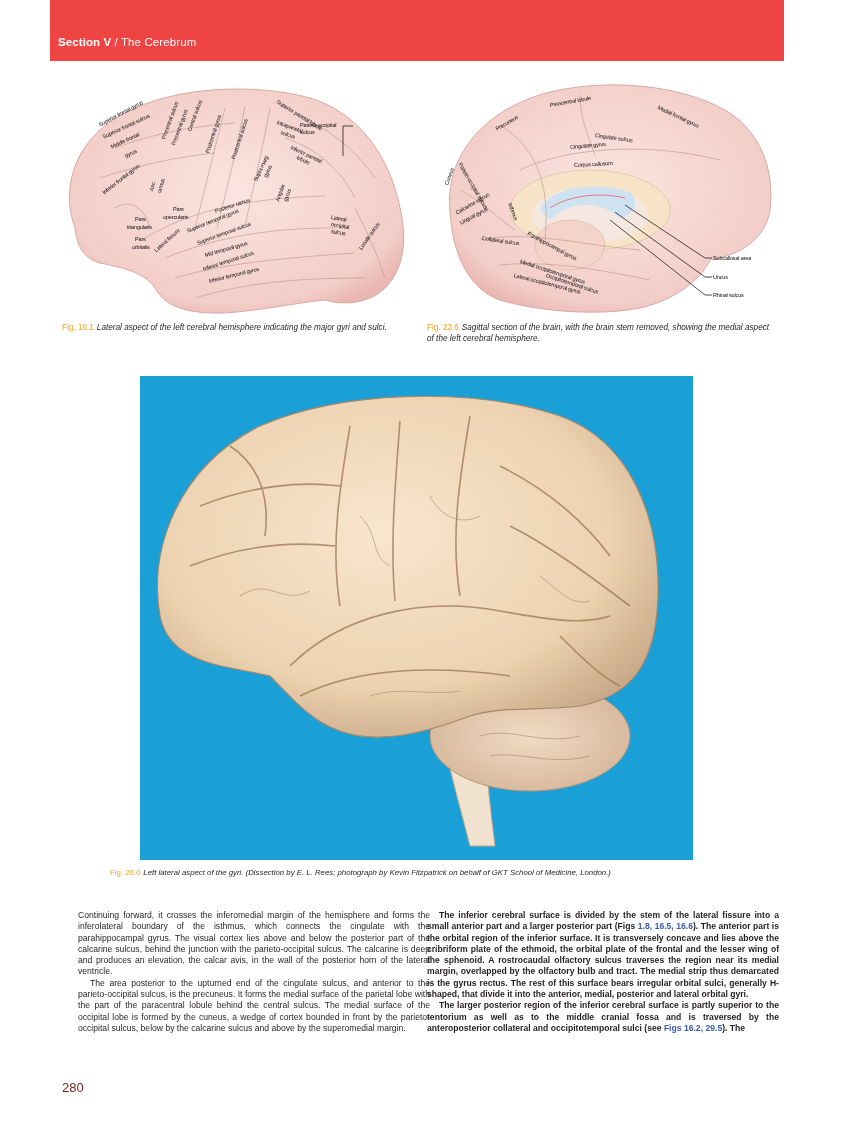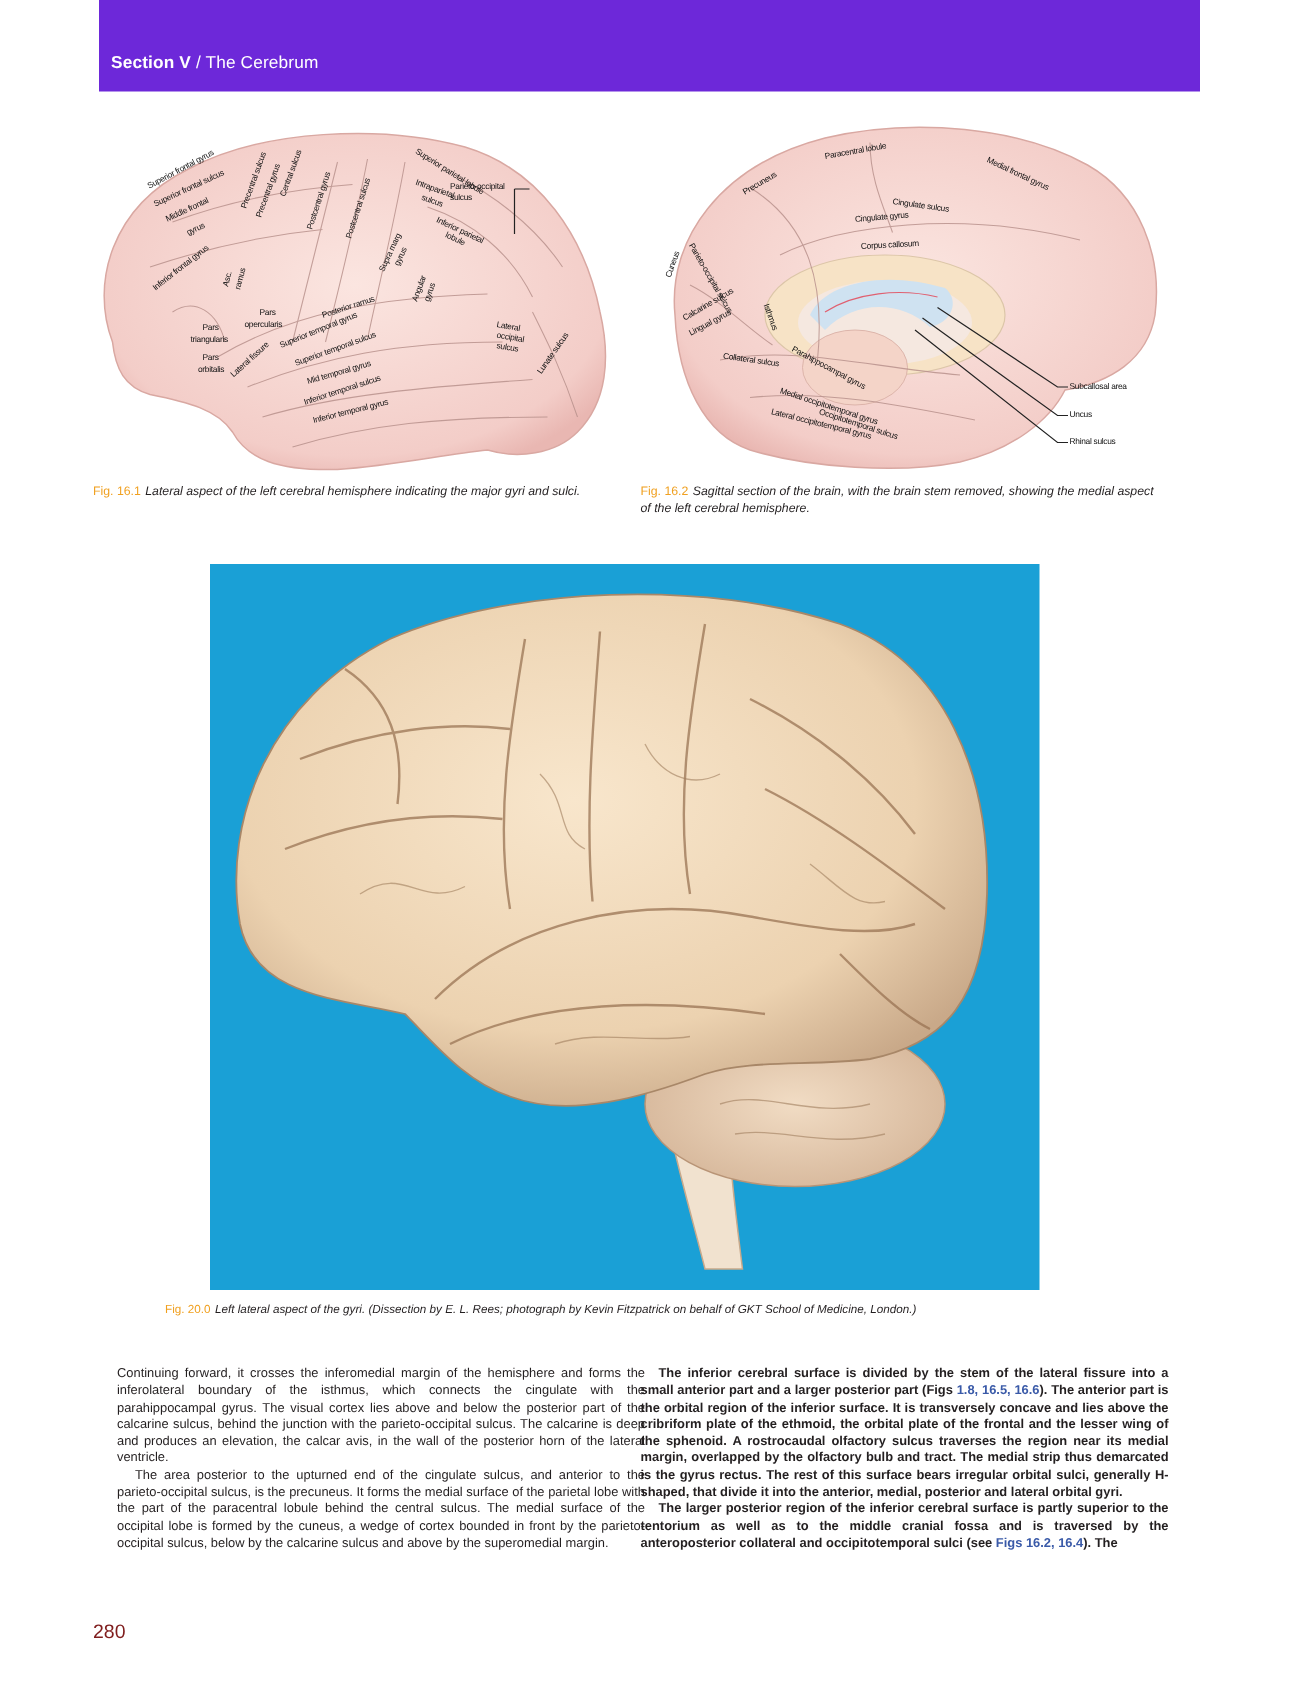--- a/index.html
+++ b/index.html
@@ -1,21 +1,21 @@
 <!DOCTYPE html>
 <html><head>
 <meta charset="utf-8">
 <style>
   * { box-sizing: border-box; margin: 0; padding: 0; }
   html, body { width: 864px; height: 1122px; background: #ffffff; overflow: hidden; }
   body { position: relative; font-family: "Liberation Sans", sans-serif; color: #231f20; }
 
   .header-band {
-    position: absolute; left: 66px; top: 0; width: 734px; height: 61px;
-    background: #6d28d9;
+    position: absolute; left: 50px; top: 0; width: 734px; height: 61px;
+    background: #ef4444;
   }
   .header-title {
     position: absolute; left: 8px; top: 36px; font-size: 11.5px; color: #ffffff;
     letter-spacing: 0.1px;
   }
   .header-title b { font-weight: bold; }
 
   .fig { position: absolute; }
   .fig svg { display: block; }
   .fig-label { position: absolute; font-size: 5.6px; color: #111; white-space: nowrap; transform-origin: left center; letter-spacing: -0.2px; }
@@ -163,21 +163,21 @@
   <span class="fig-label" style="left:88px; top:150px; transform:rotate(28deg);">Parahippocampal gyrus</span>
   <span class="fig-label" style="left:80px; top:178px; transform:rotate(18deg);">Medial occipitotemporal gyrus</span>
   <span class="fig-label" style="left:106px; top:192px; transform:rotate(18deg);">Occipitotemporal sulcus</span>
   <span class="fig-label" style="left:74px; top:192px; transform:rotate(14deg);">Lateral occipitotemporal gyrus</span>
   <span class="fig-label" style="left:273px; top:175px;">Subcallosal area</span>
   <span class="fig-label" style="left:273px; top:194px;">Uncus</span>
   <span class="fig-label" style="left:273px; top:212px;">Rhinal sulcus</span>
 </div>
 
 <div class="caption" style="left:427px; top:322px; width:350px;">
-  <span class="fignum">Fig. 16.2</span><span>Sagittal section of the brain, with the brain stem removed, showing the medial aspect of the left cerebral hemisphere.</span>
+  <span class="fignum">Fig. 23.6</span><span>Sagittal section of the brain, with the brain stem removed, showing the medial aspect of the left cerebral hemisphere.</span>
 </div>
 
 <div class="photo">
   <svg width="553" height="484" viewBox="0 0 553 484">
     <defs>
       <radialGradient id="bp" cx="45%" cy="40%" r="65%">
         <stop offset="0%" stop-color="#f8e6cc"></stop>
         <stop offset="70%" stop-color="#ecd2b0"></stop>
         <stop offset="100%" stop-color="#c9a989"></stop>
       </radialGradient>
@@ -218,16 +218,16 @@
   <span class="fignum">Fig. 20.0</span><span>Left lateral aspect of the gyri. (Dissection by E. L. Rees; photograph by Kevin Fitzpatrick on behalf of GKT School of Medicine, London.)</span>
 </div>
 
 <div class="body-col" style="left:62px;margin-left:16px;">
   <p>Continuing forward, it crosses the inferomedial margin of the hemisphere and forms the inferolateral boundary of the isthmus, which connects the cingulate with the parahippocampal gyrus. The visual cortex lies above and below the posterior part of the calcarine sulcus, behind the junction with the parieto-occipital sulcus. The calcarine is deep and produces an elevation, the calcar avis, in the wall of the posterior horn of the lateral ventricle.</p>
   <p>The area posterior to the upturned end of the cingulate sulcus, and anterior to the parieto-occipital sulcus, is the precuneus. It forms the medial surface of the parietal lobe with the part of the paracentral lobule behind the central sulcus. The medial surface of the occipital lobe is formed by the cuneus, a wedge of cortex bounded in front by the parieto-occipital sulcus, below by the calcarine sulcus and above by the superomedial margin.</p>
 </div>
 
 <div class="body-col" style="left:427px;font-weight:bold;">
   <p style="text-indent:12px;"><span>The inferior cerebral surface is divided by the stem of the lateral fissure into a small anterior part and a larger posterior part (Figs </span><span class="xref">1.8, 16.5, 16.6</span><span>). The anterior part is the orbital region of the inferior surface. It is transversely concave and lies above the cribriform plate of the ethmoid, the orbital plate of the frontal and the lesser wing of the sphenoid. A rostrocaudal olfactory sulcus traverses the region near its medial margin, overlapped by the olfactory bulb and tract. The medial strip thus demarcated is the gyrus rectus. The rest of this surface bears irregular orbital sulci, generally H-shaped, that divide it into the anterior, medial, posterior and lateral orbital gyri.</span></p>
-  <p><span>The larger posterior region of the inferior cerebral surface is partly superior to the tentorium as well as to the middle cranial fossa and is traversed by the anteroposterior collateral and occipitotemporal sulci (see </span><span class="xref">Figs 16.2, 16.4</span><span>). The</span></p>
+  <p><span>The larger posterior region of the inferior cerebral surface is partly superior to the tentorium as well as to the middle cranial fossa and is traversed by the anteroposterior collateral and occipitotemporal sulci (see </span><span class="xref">Figs 16.2, 29.5</span><span>). The</span></p>
 </div>
 
 <div class="page-number">280</div>
 
 </body></html>

